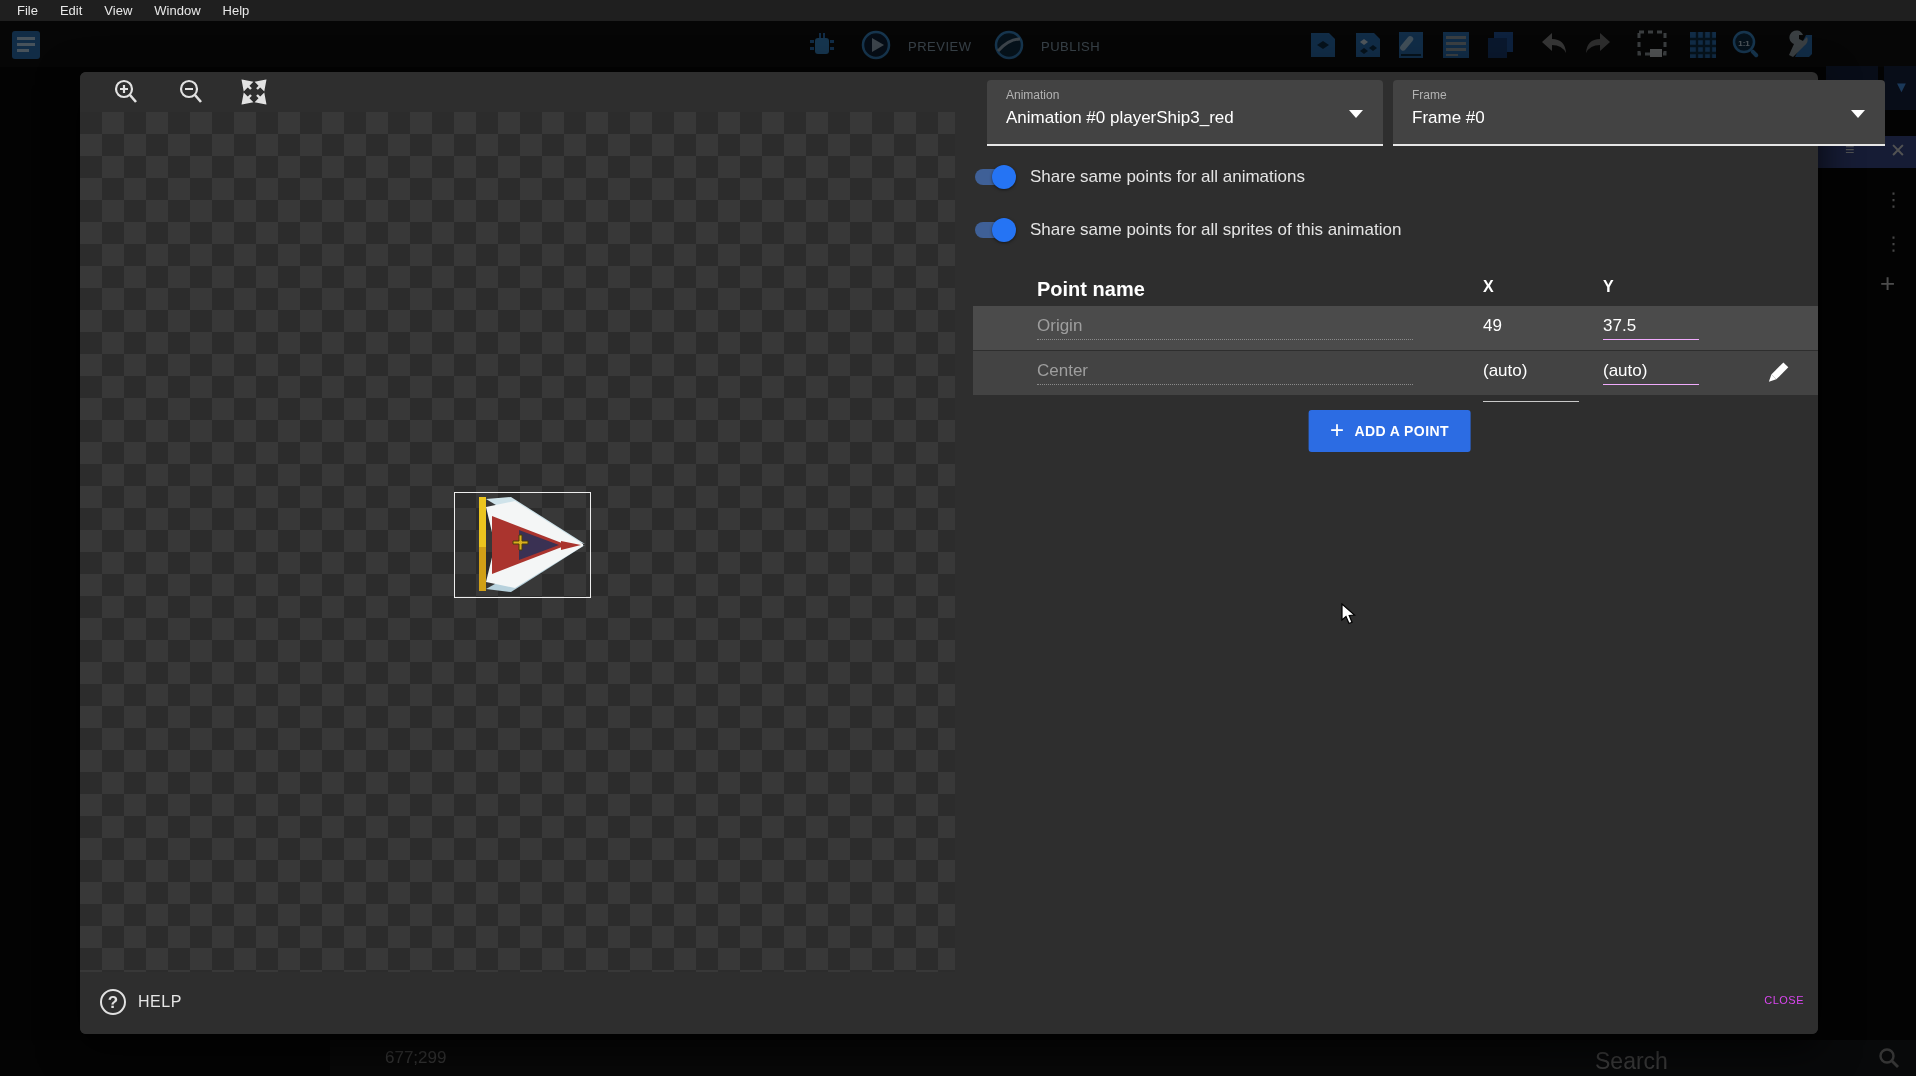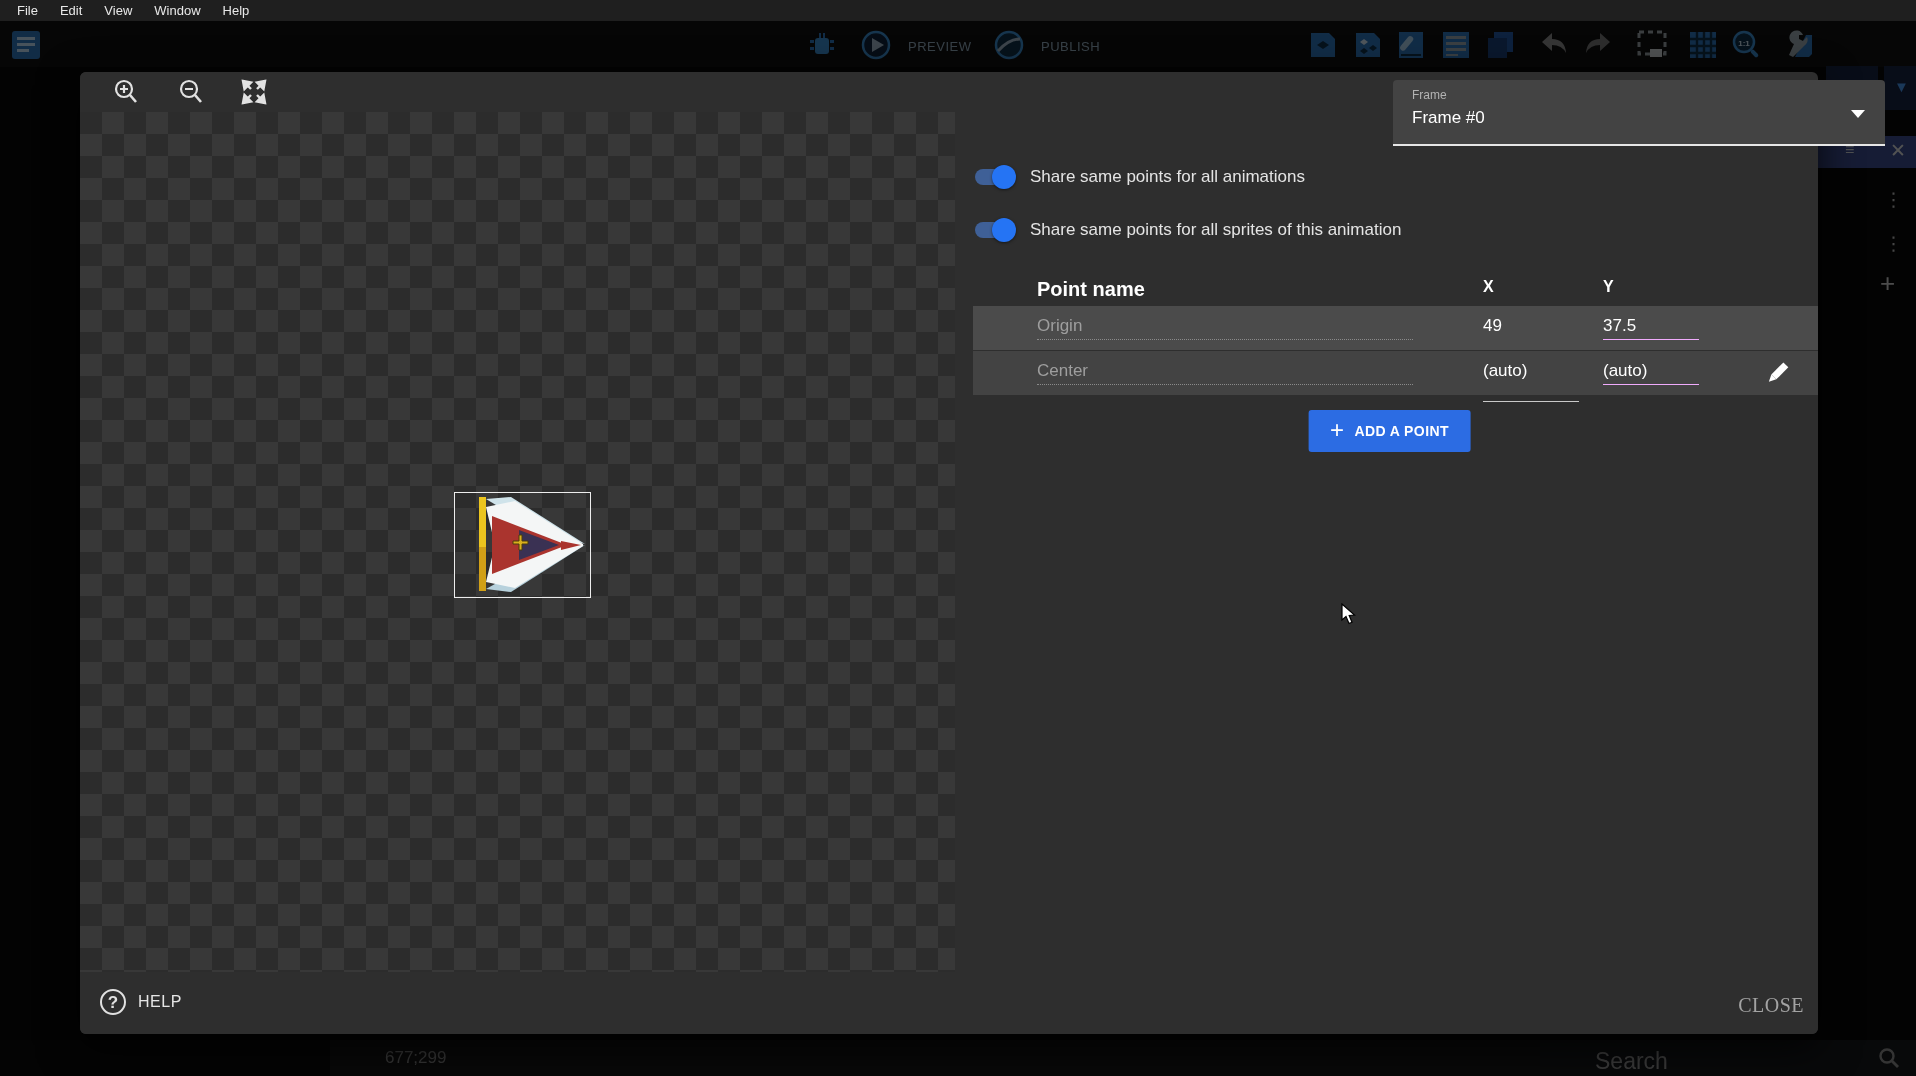--- a/index.html
+++ b/index.html
@@ -90,23 +90,23 @@
     font-family:"Liberation Sans", sans-serif; }
   #add-point-btn .plus { font-size:24px; font-weight:normal; margin-top:-3px; }
 
   #dlg-footer { position:absolute; left:0; top:900px; width:1738px; height:62px;
     background:#2e2e2e; border-radius:0 0 6px 6px; }
   #help-btn { position:absolute; left:20px; top:17px; display:flex; align-items:center;
     gap:12px; cursor:pointer; }
   #help-circle { width:26px; height:26px; border:2px solid #e0e0e0; border-radius:50%;
     color:#e0e0e0; font-size:17px; font-weight:bold; text-align:center; line-height:24px; }
   #help-label { color:#e6e6e6; font-size:16px; letter-spacing:.5px; }
-  #close-btn { position:absolute; right:14px; top:22px; color:#a3a3a3; font-size:20px;
+  #close-btn { position:absolute; right:14px; top:22px; color:#d946ef; font-size:11px;
     letter-spacing:.5px; cursor:pointer; background:none; border:none;
-    font-family:Liberation Serif, serif; }
+    font-family:Liberation Sans, sans-serif; }
 
   #mouse-cursor { position:absolute; left:1340px; top:603px; z-index:50; pointer-events:none; }
 </style>
 </head>
 <body>
 
 <div id="app">
 
   <div id="toolbar">
 
@@ -273,20 +273,25 @@
 
         <g stroke="#4a3c0c" stroke-width="1" fill="#dab01d">
           <polygon points="64,42 67,42 67,48 73,48 73,51 67,51 67,57 64,57 64,51 58,51 58,48 64,48"></polygon>
         </g>
       </svg>
     </div>
 
   </div>
 
   <div id="right-pane">
+    <div class="select-box" id="anim-select">
+      <span class="select-label">Animation</span>
+      <span class="select-value">Animation #0 playerShip3_red</span>
+      <span class="select-caret"></span>
+    </div>
     <div class="select-box" id="frame-select">
       <span class="select-label">Frame</span>
       <span class="select-value">Frame #0</span>
       <span class="select-caret"></span>
     </div>
 
     <div class="toggle-row" style="top:92px">
       <span class="switch">
           <span class="knob"></span>
         </span>

